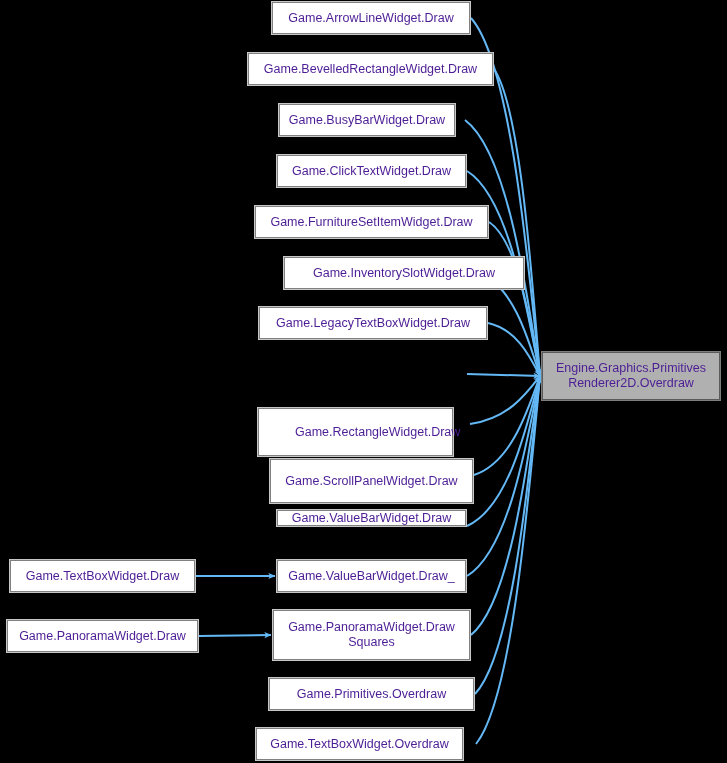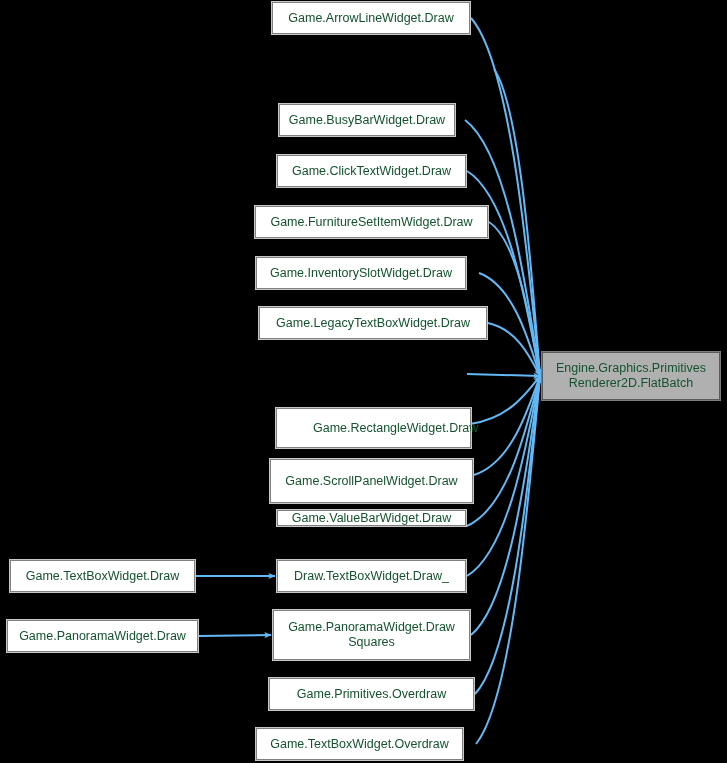--- a/index.html
+++ b/index.html
@@ -26,21 +26,21 @@
   .node {
     position: absolute;
     box-sizing: border-box;
     background: #ffffff;
     border: 1px solid #808080;
     outline: 1px solid #c8c8c8;
     display: flex;
     align-items: center;
     justify-content: center;
     text-align: center;
-    color: #14532d;
+    color: #4c1d95;
     font-size: 12.5px;
     line-height: 15px;
     letter-spacing: 0px;
     white-space: pre-line;
     z-index: 3;
   }
   .node.highlight {
     background: #b0b0b0;
     border: 1px solid #5a5a5a;
     outline: 1px solid #7d7d7d;
@@ -73,30 +73,31 @@
       <path d="M 474 475 C 510.3 463.12, 526.8 413.62, 540 376" stroke="#63b8f5" stroke-width="2" fill="none" marker-end="url(#arrowhead)"></path>
       <path d="M 467 526 C 507.15 508, 525.4 433, 540 376" stroke="#63b8f5" stroke-width="2" fill="none" marker-end="url(#arrowhead)"></path>
       <path d="M 467 576 C 507.15 552, 525.4 452, 540 376" stroke="#63b8f5" stroke-width="2" fill="none" marker-end="url(#arrowhead)"></path>
       <path d="M 471 635 C 508.95 603.92, 526.2 474.41999999999996, 540 376" stroke="#63b8f5" stroke-width="2" fill="none" marker-end="url(#arrowhead)"></path>
       <path d="M 475 694 C 510.75 655.84, 527 496.84000000000003, 540 376" stroke="#63b8f5" stroke-width="2" fill="none" marker-end="url(#arrowhead)"></path>
       <path d="M 476 744 C 511.2 699.84, 527.2 515.84, 540 376" stroke="#63b8f5" stroke-width="2" fill="none" marker-end="url(#arrowhead)"></path>
       <path d="M 196 576 L 275 576" stroke="#63b8f5" stroke-width="2" fill="none" marker-end="url(#arrowhead)"></path>
       <path d="M 199 636 L 271 635" stroke="#63b8f5" stroke-width="2" fill="none" marker-end="url(#arrowhead)"></path>
     </svg>
 <div class="node" style="left: 272px; top: 2px; width: 198px; height: 32px;"><span class="node-label">Game.ArrowLineWidget.Draw</span></div>
+    <div class="node" style="left: 248px; top: 53px; width: 245px; height: 32px;"><span class="node-label">Game.BevelledRectangleWidget.Draw</span></div>
     <div class="node" style="left: 279px; top: 104px; width: 176px; height: 32px;"><span class="node-label">Game.BusyBarWidget.Draw</span></div>
     <div class="node" style="left: 277px; top: 155px; width: 189px; height: 32px;"><span class="node-label">Game.ClickTextWidget.Draw</span></div>
     <div class="node" style="left: 255px; top: 206px; width: 233px; height: 32px;"><span class="node-label">Game.FurnitureSetItemWidget.Draw</span></div>
-    <div class="node" style="left: 256px; top: 257px; width: 210px; height: 32px;"><span class="node-label">Game.InventorySlotWidget.Draw</span></div>
+    <div class="node" style="left: 284px; top: 257px; width: 240px; height: 32px;"><span class="node-label">Game.InventorySlotWidget.Draw</span></div>
     <div class="node" style="left: 259px; top: 307px; width: 228px; height: 32px;"><span class="node-label">Game.LegacyTextBoxWidget.Draw</span></div>
-    <div class="node" style="left: 276px; top: 408px; width: 195px; height: 40px; padding-left: 36px;"><span class="node-label">Game.RectangleWidget.Draw</span></div>
+    <div class="node" style="left: 258px; top: 408px; width: 195px; height: 48px; padding-left: 36px;"><span class="node-label">Game.RectangleWidget.Draw</span></div>
     <div class="node" style="left: 270px; top: 459px; width: 203px; height: 44px;"><span class="node-label">Game.ScrollPanelWidget.Draw</span></div>
     <div class="node" style="left: 277px; top: 510px; width: 189px; height: 16px;"><span class="node-label">Game.ValueBarWidget.Draw</span></div>
-    <div class="node" style="left: 277px; top: 560px; width: 189px; height: 32px;"><span class="node-label">Draw.TextBoxWidget.Draw_</span></div>
+    <div class="node" style="left: 277px; top: 560px; width: 189px; height: 32px;"><span class="node-label">Game.ValueBarWidget.Draw_</span></div>
     <div class="node" style="left: 273px; top: 610px; width: 197px; height: 50px;"><span class="node-label">Game.PanoramaWidget.Draw
 Squares</span></div>
     <div class="node" style="left: 269px; top: 678px; width: 205px; height: 32px;"><span class="node-label">Game.Primitives.Overdraw</span></div>
     <div class="node" style="left: 256px; top: 728px; width: 207px; height: 32px;"><span class="node-label">Game.TextBoxWidget.Overdraw</span></div>
     <div class="node" style="left: 10px; top: 560px; width: 185px; height: 32px; text-align: center;"><span class="node-label">Game.TextBoxWidget.Draw</span></div>
     <div class="node" style="left: 7px; top: 620px; width: 191px; height: 32px;"><span class="node-label">Game.PanoramaWidget.Draw</span></div>
     <div class="node highlight" style="left: 542px; top: 352px; width: 178px; height: 48px;"><span class="node-label">Engine.Graphics.Primitives
-Renderer2D.FlatBatch</span></div>
+Renderer2D.Overdraw</span></div>
   </div>
 
 </body></html>

